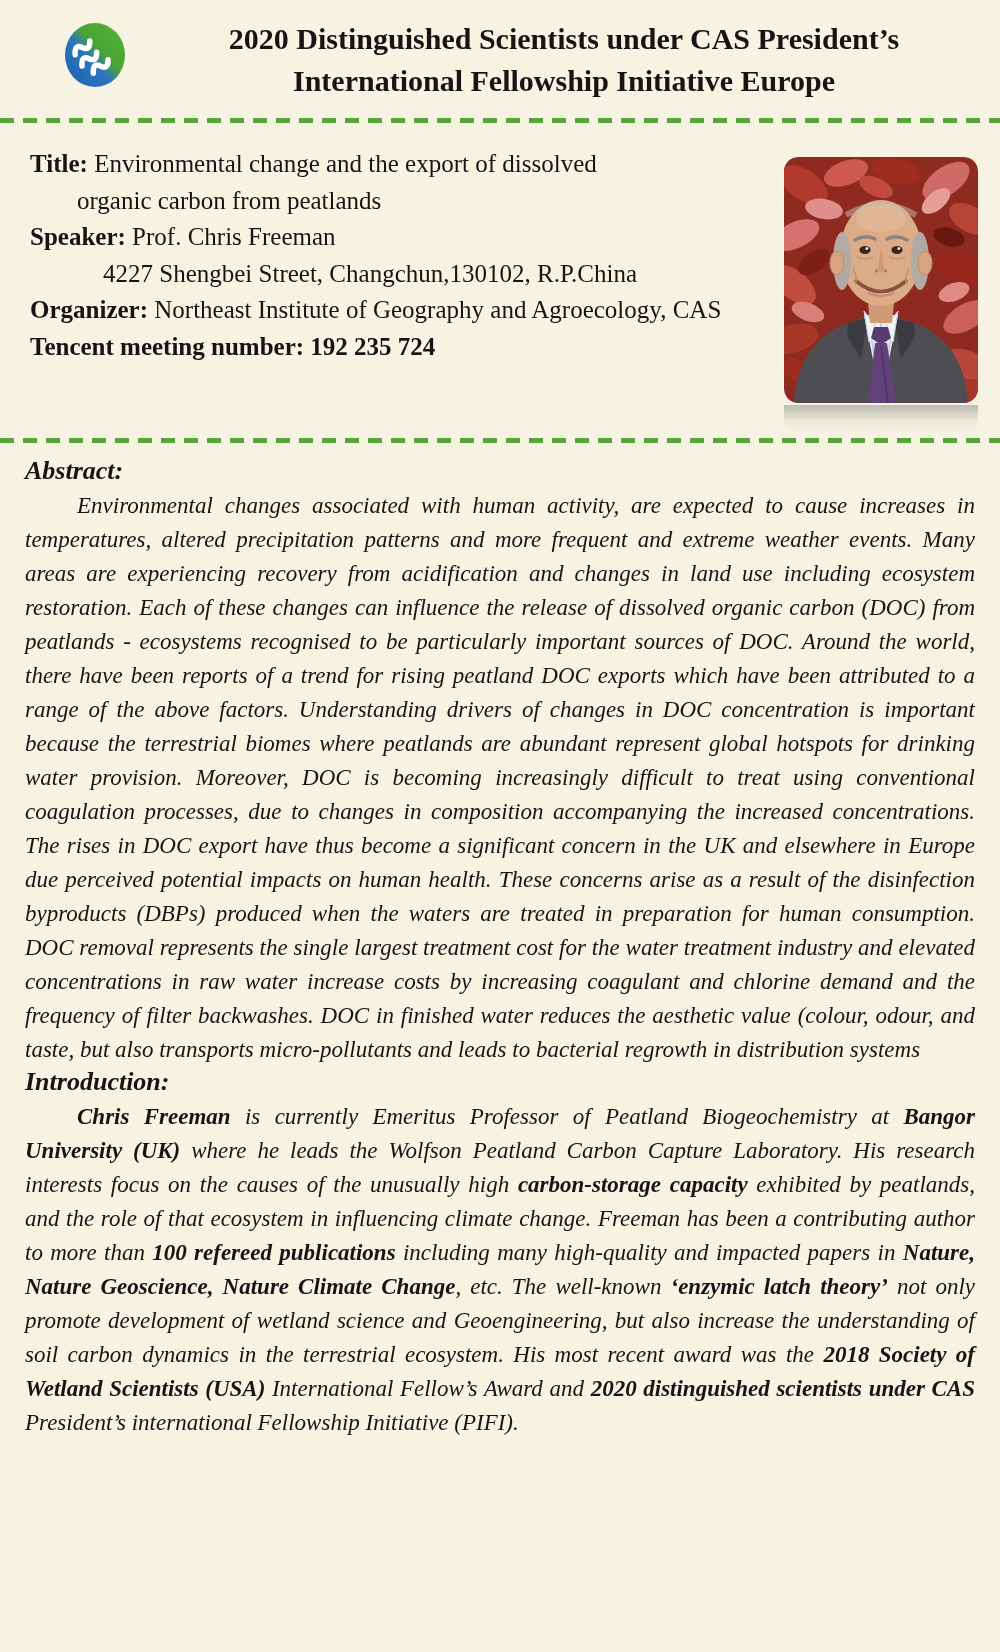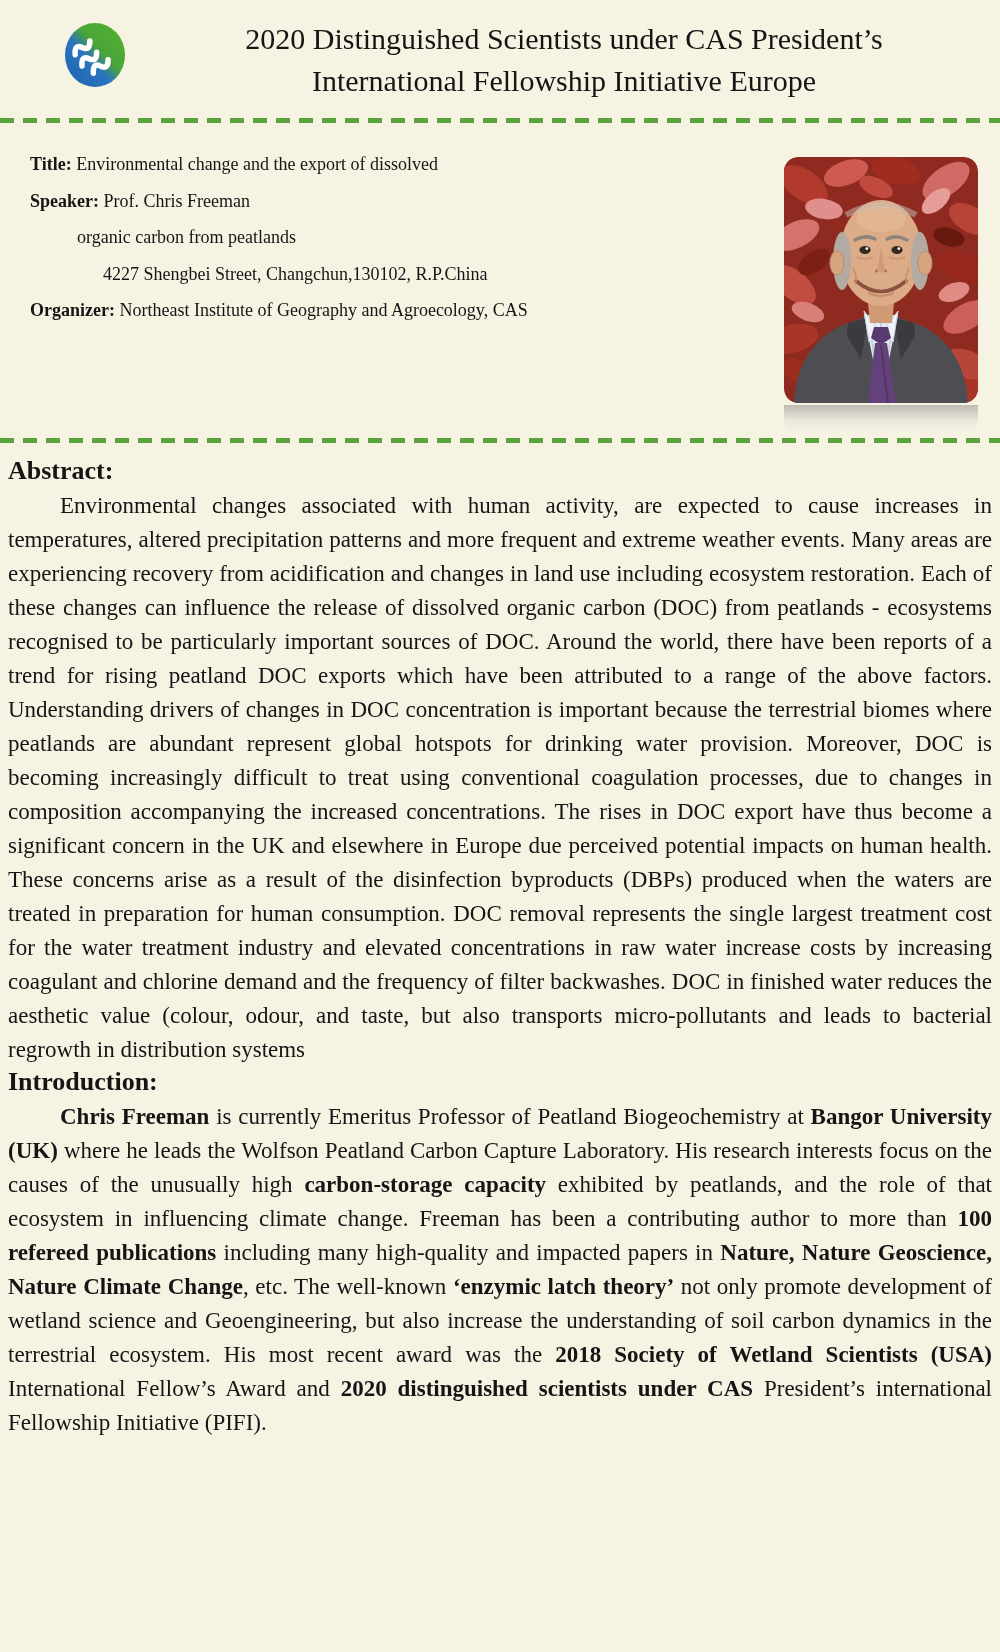--- a/index.html
+++ b/index.html
@@ -8,41 +8,41 @@
     background:#f6f3e3;
     color:#151515;
     font-family:"Liberation Serif", serif;
     position:relative;overflow:hidden;
   }
   
   .header{position:relative;height:118px;}
   .logo{position:absolute;left:63px;top:22px;width:64px;height:67px;}
   .header-titles{
     position:absolute;left:148px;right:20px;top:18px;
-    text-align:center;font-weight:normal;font-size:30px;line-height:42px;
+    text-align:center;font-weight:bold;font-size:30px;line-height:42px;
   }
   
   .dash{
     height:5px;border:none;margin:0;
     background:repeating-linear-gradient(90deg,#5ba43d 0 14px,transparent 14px 23px);
   }
   
-  .info{position:relative;padding:23px 30px 0 30px;height:292px;font-size:18px;}
+  .info{position:relative;padding:23px 30px 0 30px;height:292px;font-size:25px;}
   .info-line{line-height:36.5px;white-space:nowrap;}
   .info-line b{font-weight:bold;}
   .info-line.all-bold{font-weight:bold;}
   
   .photo-wrap{position:absolute;top:157px;left:784px;width:194px;}
   .photo-wrap svg{display:block;border-radius:14px;}
   .photo-reflection{
     height:28px;margin-top:2px;border-radius:0 0 12px 12px;
     background:linear-gradient(180deg, rgba(110,110,112,.42), rgba(150,150,150,.12) 55%, rgba(246,243,227,0));
   }
   
-  .section{padding:0 8px;}
+  .section{padding:0 25px;font-style:italic;}
   .sec-head{font-size:26px;font-weight:bold;line-height:30px;margin:0;}
   .abstract-head{margin-top:13px;}
   .intro-head{}
   .para{
     font-size:23px;line-height:34px;margin:3px 0 0 0;
     text-align:justify;text-indent:52px;
   }
   .para b{font-weight:bold;}
 </style>
 </head>
@@ -74,38 +74,41 @@
 </div>
 
 <hr class="dash">
 
 <div class="info">
 
     <div class="info-line">
       <b>Title:</b><span> Environmental change and the export of dissolved</span>
     </div>
 
+    <div class="info-line" style="padding-left: 47px;">
+      <b></b><span>organic carbon from peatlands</span>
+    </div>
+
     <div class="info-line">
       <b>Speaker:</b><span> Prof. Chris Freeman</span>
     </div>
 
-    <div class="info-line" style="padding-left: 47px;">
-      <b></b><span>organic carbon from peatlands</span>
-    </div>
-
 
 
     <div class="info-line" style="padding-left: 73px;">
       <b></b><span>4227 Shengbei Street, Changchun,130102, R.P.China</span>
     </div>
 
     <div class="info-line">
       <b>Organizer:</b><span> Northeast Institute of Geography and Agroecology, CAS</span>
     </div>
 
+    <div class="info-line all-bold">
+      <b>Tencent meeting number:</b><span> 192 235 724</span>
+    </div>
   </div>
 
 <div class="photo-wrap" title="Portrait of Prof. Chris Freeman, gray suit and purple tie, red autumn foliage background">
   <svg viewBox="0 0 194 246" width="194" height="246" aria-hidden="true">
     <defs>
       <clipPath id="pc">
           <rect width="194" height="246" rx="14"></rect>
         </clipPath>
     </defs>
     <g clip-path="url(#pc)">

